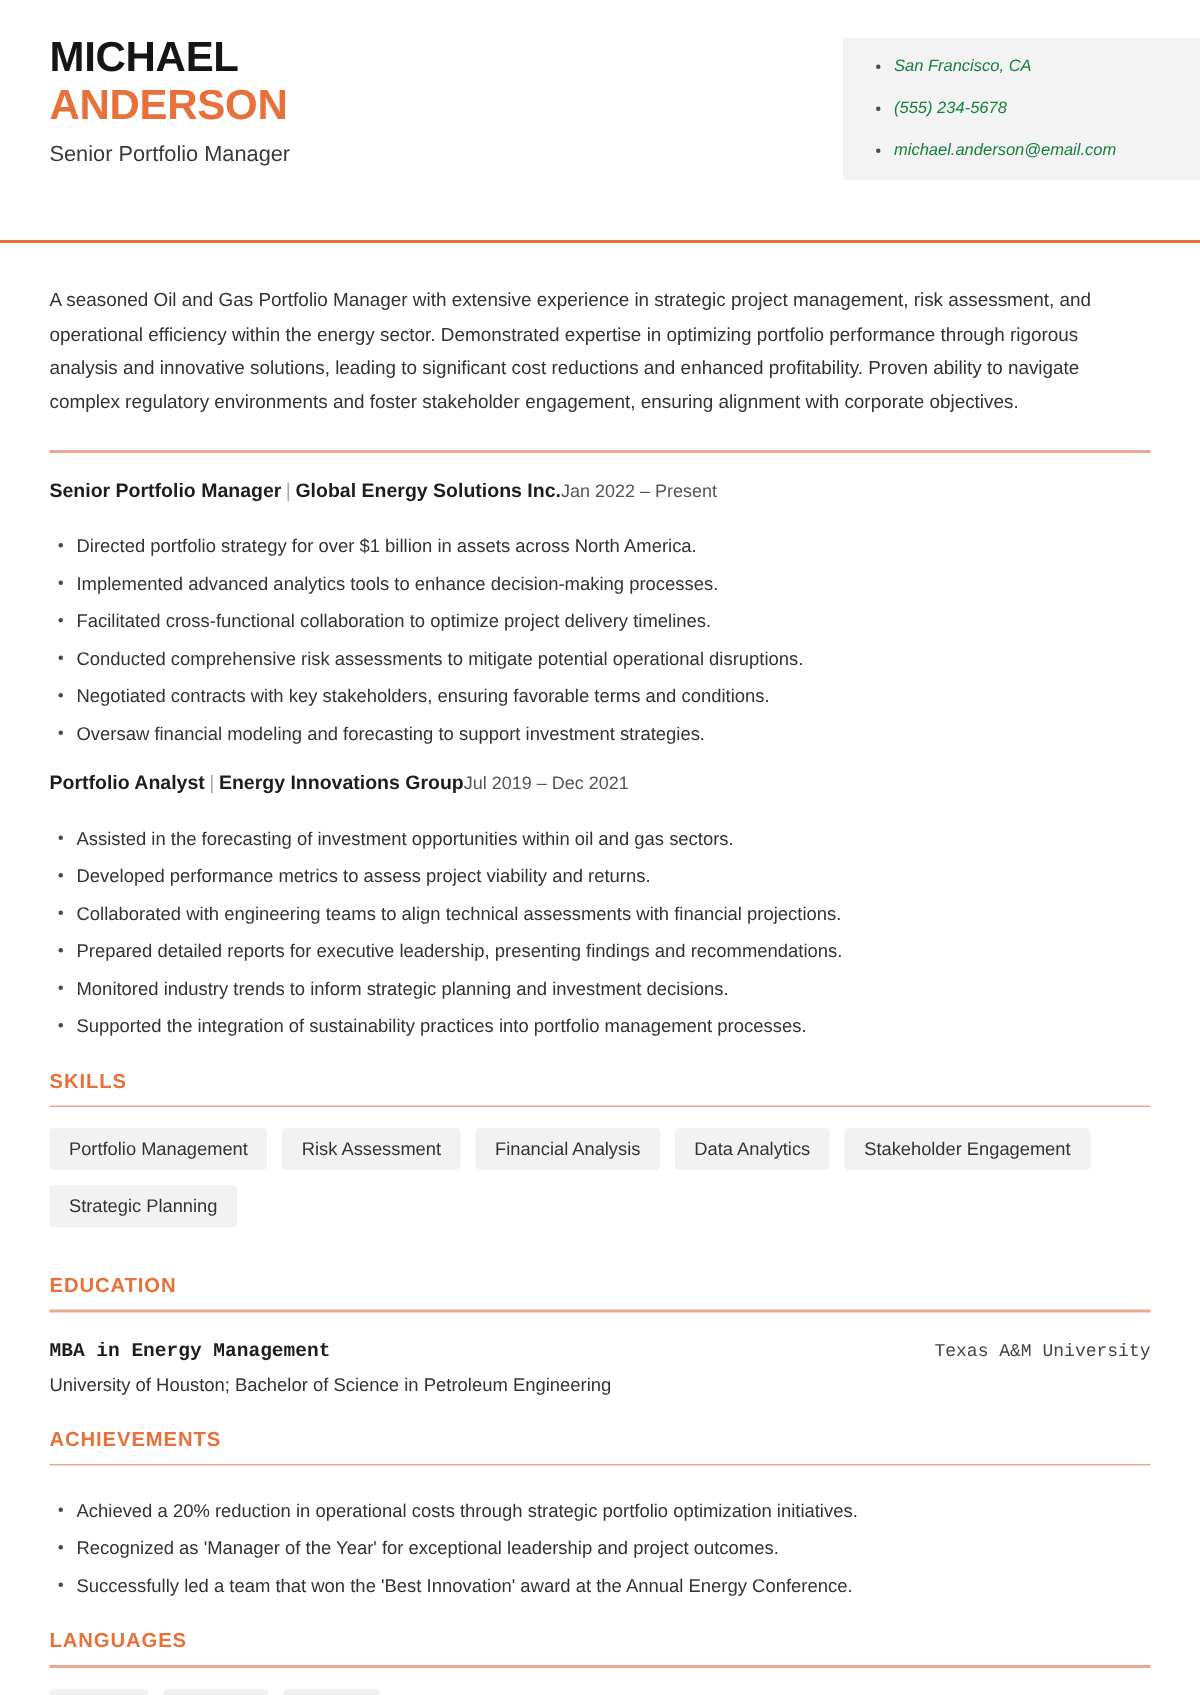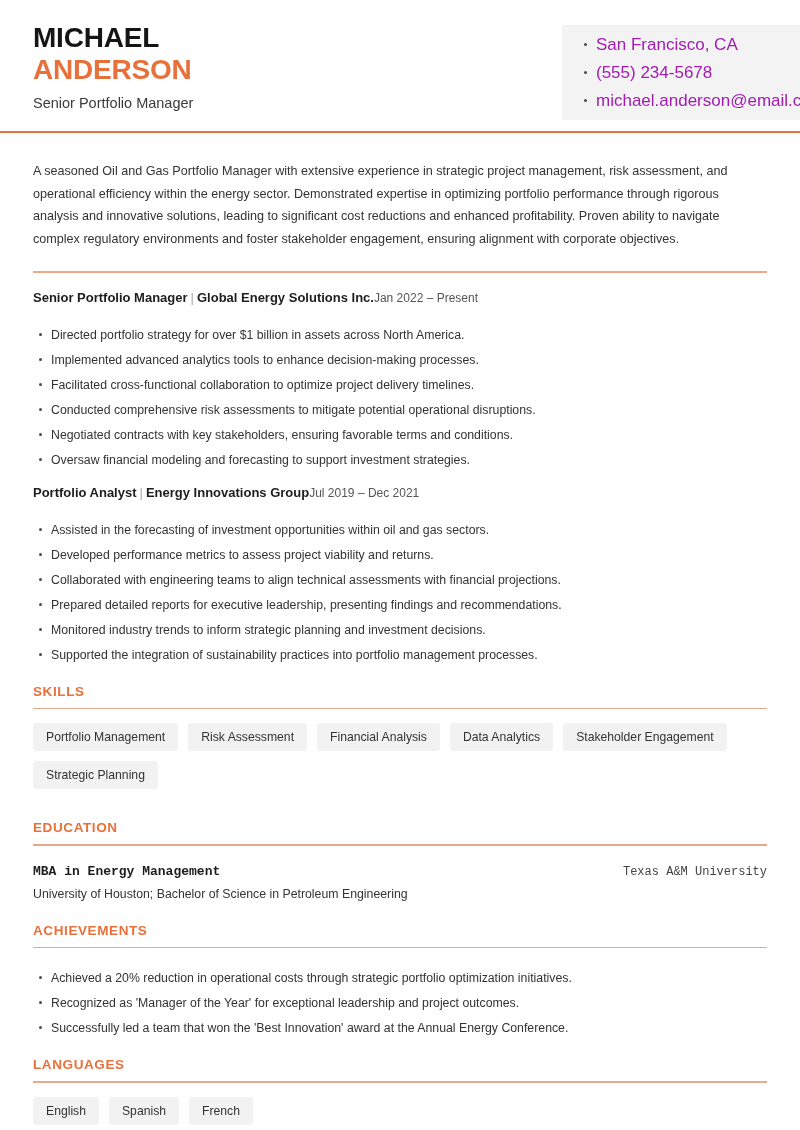--- a/index.html
+++ b/index.html
@@ -19,21 +19,21 @@
     position: relative;
     width: 800px;
     height: 1130px;
     background: #ffffff;
     overflow: hidden;
   }
 
   
   .header {
     position: relative;
-    height: 133px;
+    height: 162px;
     box-sizing: border-box;
   }
   .header-inner {
     display: flex;
     justify-content: space-between;
     align-items: flex-start;
     height: 100%;
   }
   .identity {
     padding: 22px 0 0 33px;
@@ -55,25 +55,26 @@
 
   .contact-box {
     background: #f3f3f4;
     width: 238px;
     margin-top: 25px;
     padding: 12px 0 12px 22px;
     box-sizing: border-box;
   }
   .contact-item {
     position: relative;
-    font-size: 17px;
-    color: #a21caf;
+    font-size: 11px;
+    color: #15803d;
     line-height: 15px;
     padding-left: 12px;
     margin-bottom: 13px;
+    font-style: italic;
   }
   .contact-item:last-child { margin-bottom: 0; }
   .contact-item::before {
     content: "";
     position: absolute;
     left: 0;
     top: 6px;
     width: 3px;
     height: 3px;
     border-radius: 50%;

